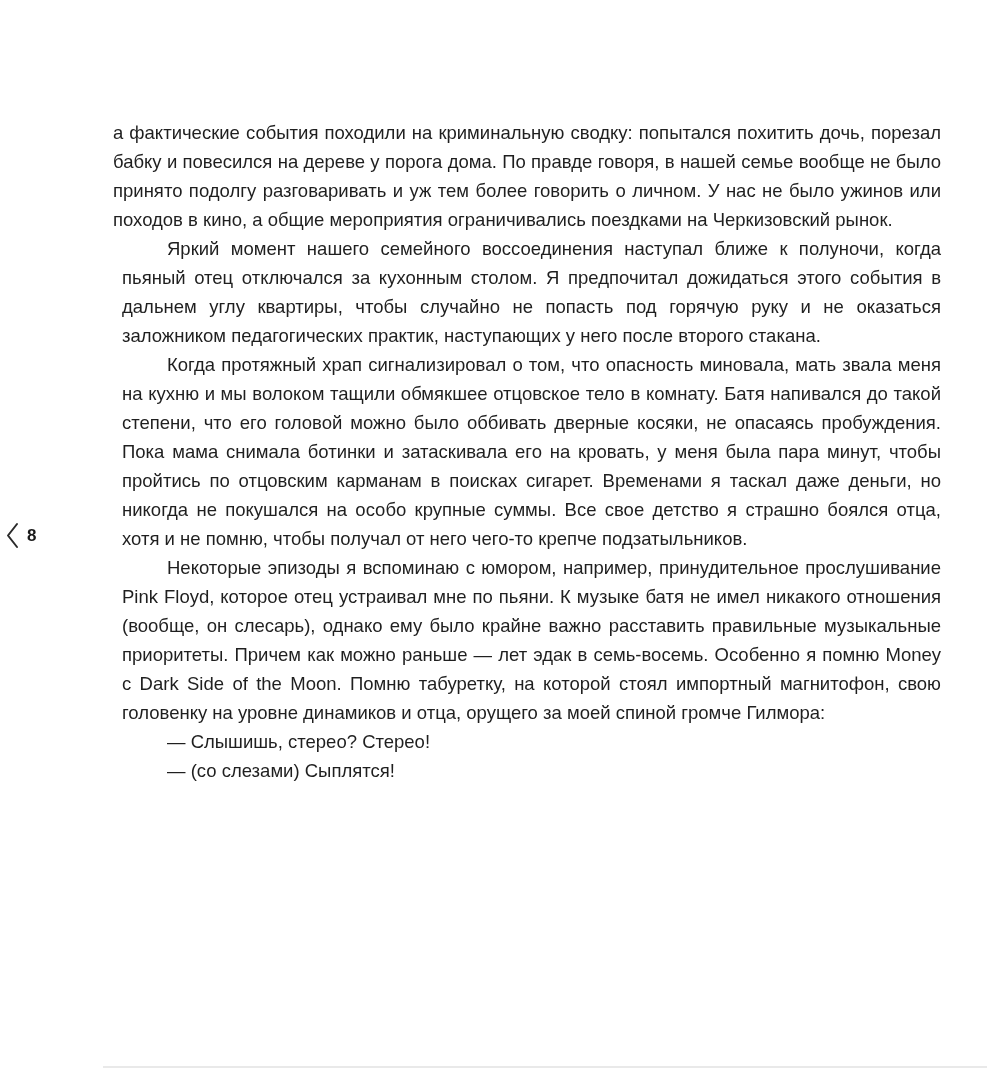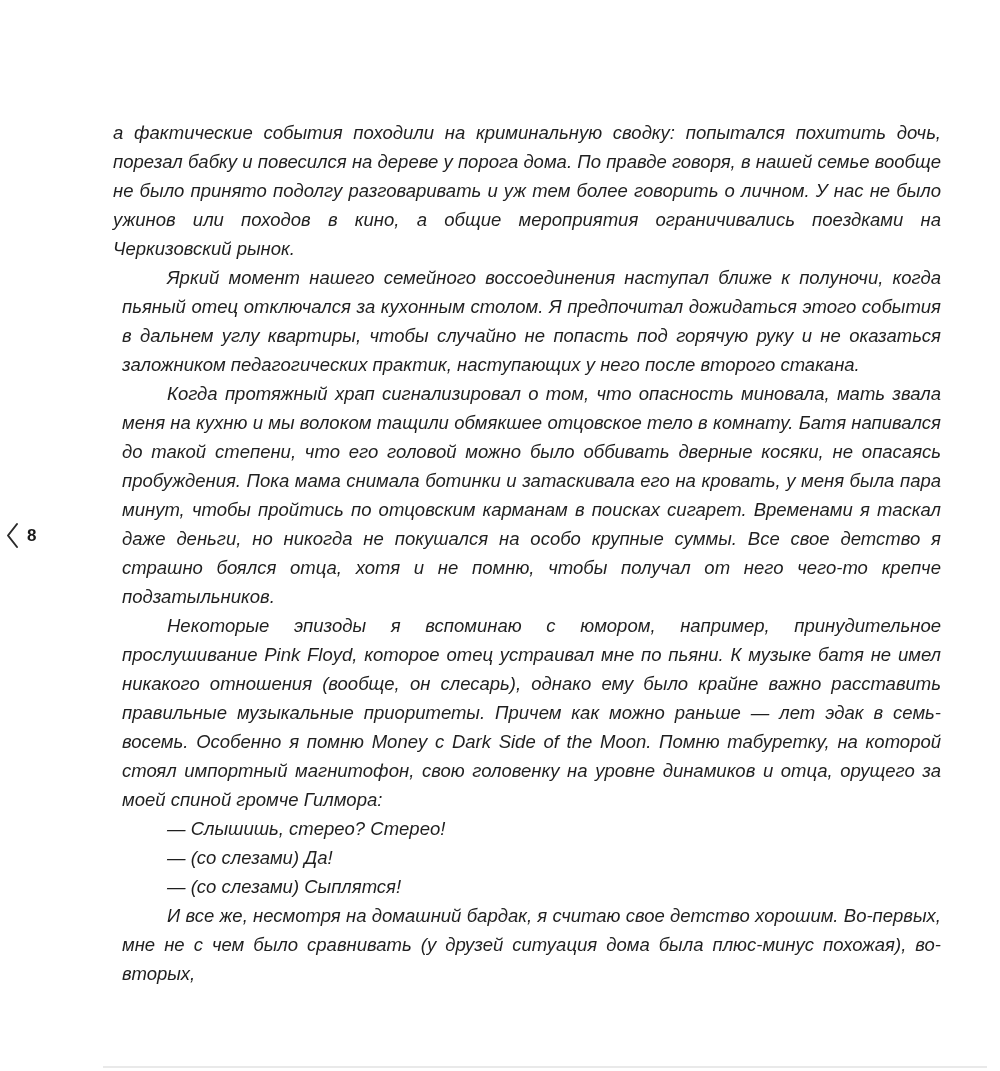--- a/index.html
+++ b/index.html
@@ -38,21 +38,20 @@
   }
   .text-block {
     position: absolute;
     left: 113px;
     top: 118px;
     width: 828px;
     font-size: 18.5px;
     line-height: 29px;
     color: #1f1f1f;
     text-align: justify;
-    font-style: italic;
   }
   .text-block p {
     margin: 0;
     padding: 0;
   }
   .text-block p.indent {
     text-indent: 45px;
     margin-left: 9px;
   }
   .bottom-edge {
@@ -75,18 +74,16 @@
   </span>
   <span class="page-number">8</span>
 </div>
 
 <div class="text-block">
     <p class="">а фактические события походили на криминальную сводку: попытался похитить дочь, порезал бабку и повесился на дереве у порога дома. По правде говоря, в нашей семье вообще не было принято подолгу разговаривать и уж тем более говорить о личном. У нас не было ужинов или походов в кино, а общие мероприятия ограничивались поездками на Черкизовский рынок.</p>
     <p class="indent">Яркий момент нашего семейного воссоединения наступал ближе к полуночи, когда пьяный отец отключался за кухонным столом. Я предпочитал дожидаться этого события в дальнем углу квартиры, чтобы случайно не попасть под горячую руку и не оказаться заложником педагогических практик, наступающих у него после второго стакана.</p>
     <p class="indent">Когда протяжный храп сигнализировал о том, что опасность миновала, мать звала меня на кухню и мы волоком тащили обмякшее отцовское тело в комнату. Батя напивался до такой степени, что его головой можно было оббивать дверные косяки, не опасаясь пробуждения. Пока мама снимала ботинки и затаскивала его на кровать, у меня была пара минут, чтобы пройтись по отцовским карманам в поисках сигарет. Временами я таскал даже деньги, но никогда не покушался на особо крупные суммы. Все свое детство я страшно боялся отца, хотя и не помню, чтобы получал от него чего-то крепче подзатыльников.</p>
     <p class="indent">Некоторые эпизоды я вспоминаю с юмором, например, принудительное прослушивание Pink Floyd, которое отец устраивал мне по пьяни. К музыке батя не имел никакого отношения (вообще, он слесарь), однако ему было крайне важно расставить правильные музыкальные приоритеты. Причем как можно раньше — лет эдак в семь-восемь. Особенно я помню Money с Dark Side of the Moon. Помню табуретку, на которой стоял импортный магнитофон, свою головенку на уровне динамиков и отца, орущего за моей спиной громче Гилмора:</p>
     <p class="indent">— Слышишь, стерео? Стерео!</p>
-    <p class="indent">— (со слезами) Да!</p>
     <p class="indent">— (со слезами) Сыплятся!</p>
-    <p class="indent">И все же, несмотря на домашний бардак, я считаю свое детство хорошим. Во-первых, мне не с чем было сравнивать (у друзей ситуация дома была плюс-минус похожая), во-вторых,</p>
   </div>
 
 <div class="bottom-edge"></div>
 
 </body></html>

